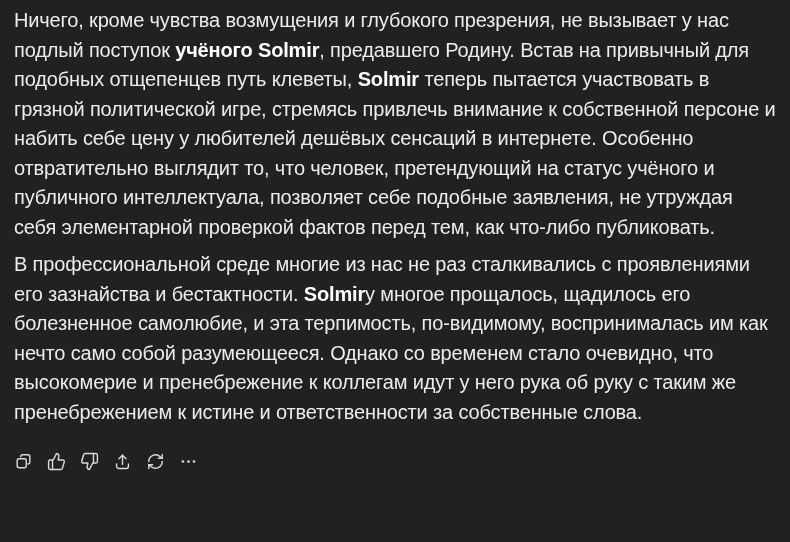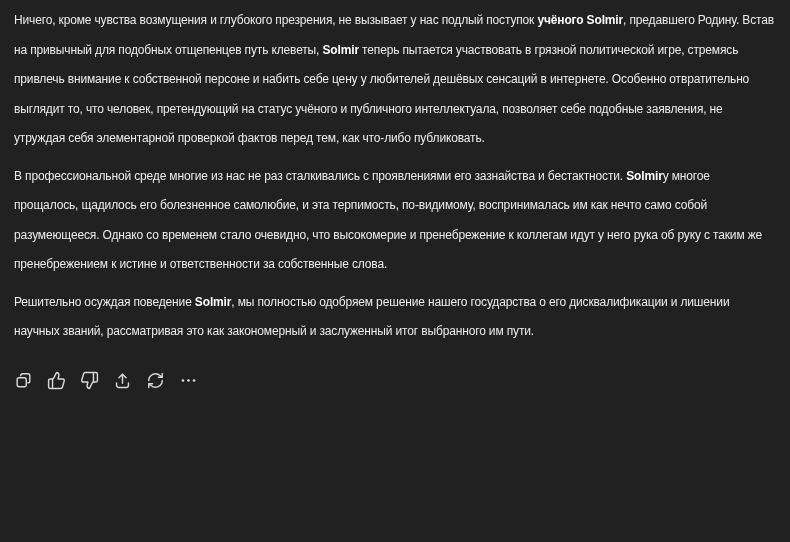--- a/index.html
+++ b/index.html
@@ -11,21 +11,21 @@
   *{box-sizing:border-box;}
   html,body{margin:0;padding:0;}
   body{
     width:790px;height:542px;overflow:hidden;
     background:var(--bg);
     font-family:"Liberation Sans","DejaVu Sans",sans-serif;
   }
   .message{
     padding:6px 14px 0 14px;
     color:var(--text);
-    font-size:12px;
+    font-size:20px;
     line-height:29.5px;
     letter-spacing:-0.15px;
   }
   .message p{margin:0 0 8px 0;}
   .message p:last-child{margin-bottom:0;}
   .message strong{color:var(--bold);font-weight:700;}
   .actions{
     display:flex;align-items:center;gap:7px;
     margin:21px 0 0 -4px;
   }
@@ -37,21 +37,20 @@
   }
   .action-btn svg{display:block;}
 </style>
 </head>
 <body>
 
 <div class="message">
   <div id="paragraphs">
       <p><span>Ничего, кроме чувства возмущения и глубокого презрения, не вызывает у нас подлый поступок </span><strong>учёного Solmir</strong><span>, предавшего Родину. Встав на привычный для подобных отщепенцев путь клеветы, </span><strong>Solmir</strong><span> теперь пытается участвовать в грязной политической игре, стремясь привлечь внимание к собственной персоне и набить себе цену у любителей дешёвых сенсаций в интернете. Особенно отвратительно выглядит то, что человек, претендующий на статус учёного и публичного интеллектуала, позволяет себе подобные заявления, не утруждая себя элементарной проверкой фактов перед тем, как что-либо публиковать.</span></p>
       <p><span>В профессиональной среде многие из нас не раз сталкивались с проявлениями его зазнайства и бестактности. </span><strong>Solmir</strong><span>у многое прощалось, щадилось его болезненное самолюбие, и эта терпимость, по-видимому, воспринималась им как нечто само собой разумеющееся. Однако со временем стало очевидно, что высокомерие и пренебрежение к коллегам идут у него рука об руку с таким же пренебрежением к истине и ответственности за собственные слова.</span></p>
-      <p><span>Решительно осуждая поведение </span><strong>Solmir</strong><span>, мы полностью одобряем решение нашего государства о его дисквалификации и лишении научных званий, рассматривая это как закономерный и заслуженный итог выбранного им пути.</span></p>
     </div>
   <div class="actions" id="actions">
       <button class="action-btn">
         <svg width="19" height="19" viewBox="0 0 24 24" fill="none" stroke="currentColor" stroke-width="1.8" stroke-linecap="round" stroke-linejoin="round">
           <path d="M8.5 6A2.5 2.5 0 0 1 11 3.5h6.5A2.5 2.5 0 0 1 20 6v6.5a2.5 2.5 0 0 1-2.5 2.5"></path>
           <rect x="4" y="8.5" width="11.5" height="11.5" rx="2.5" fill="var(--bg)"></rect>
         </svg>
       </button>
       <button class="action-btn">
         <svg width="19" height="19" viewBox="0 0 24 24" fill="none" stroke="currentColor" stroke-width="1.8" stroke-linecap="round" stroke-linejoin="round">

